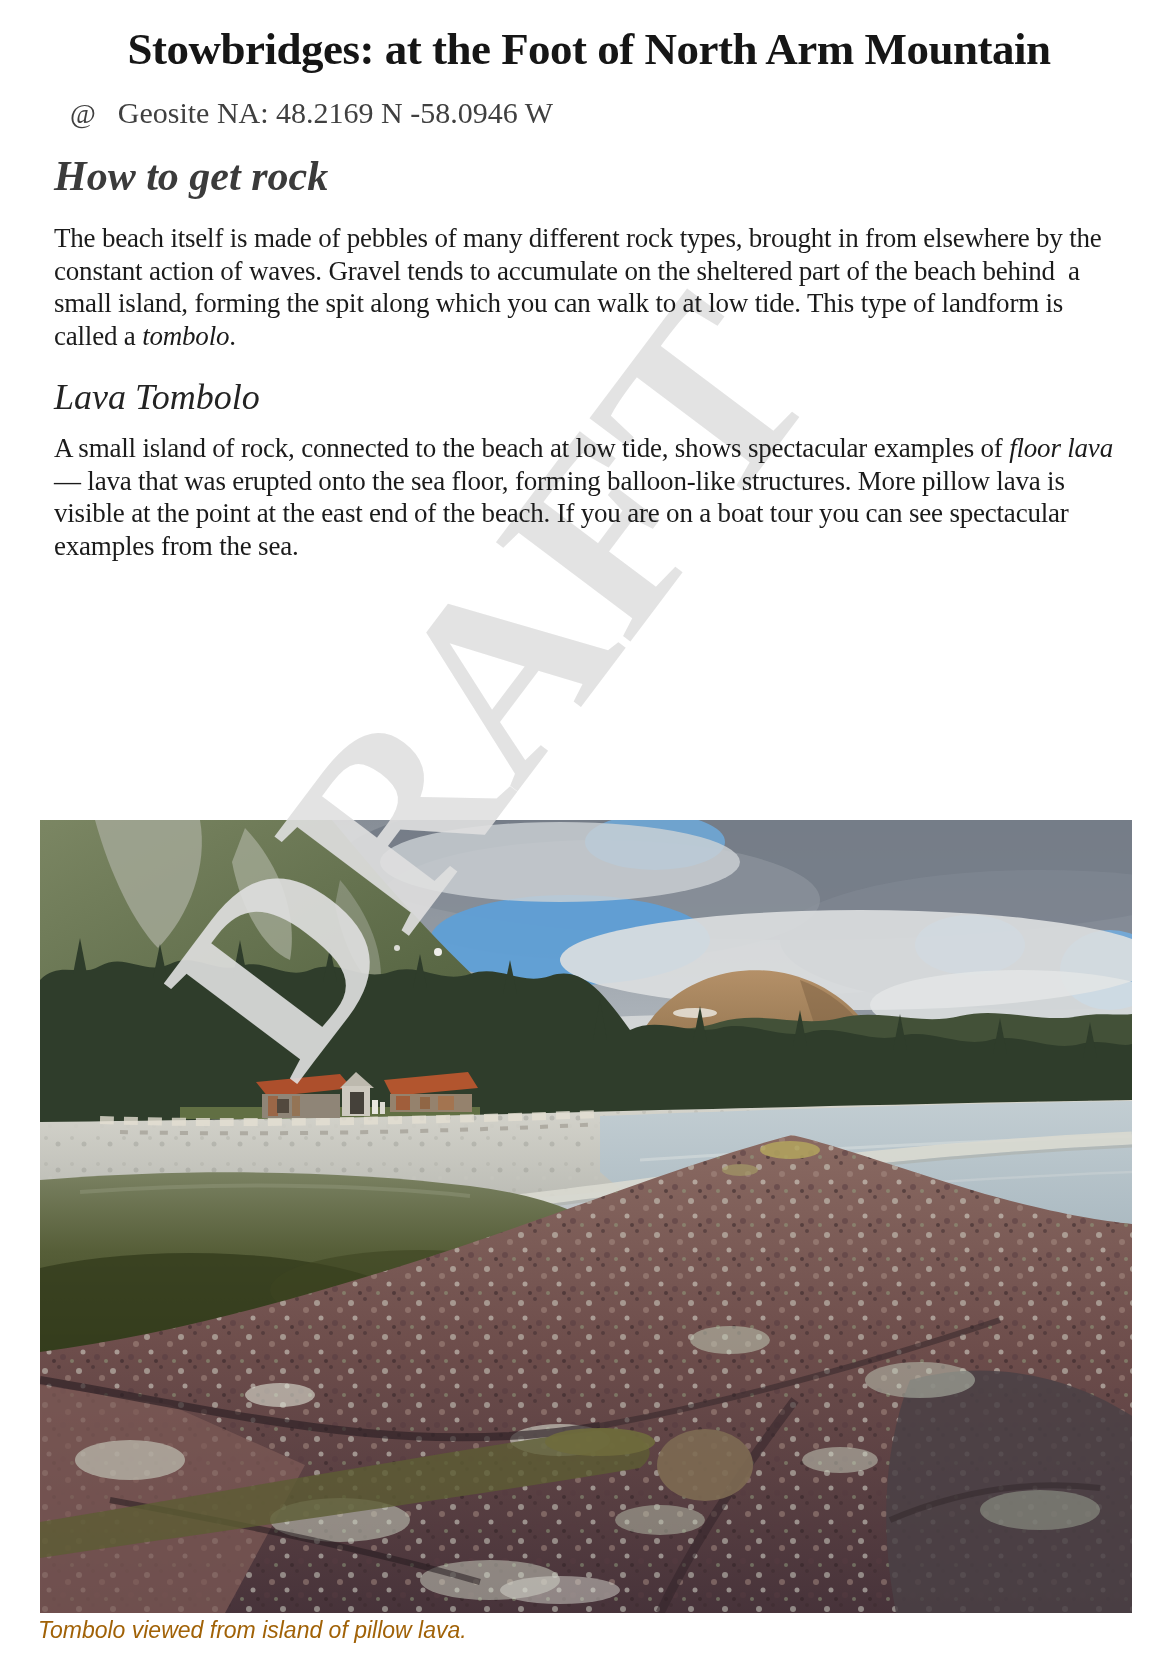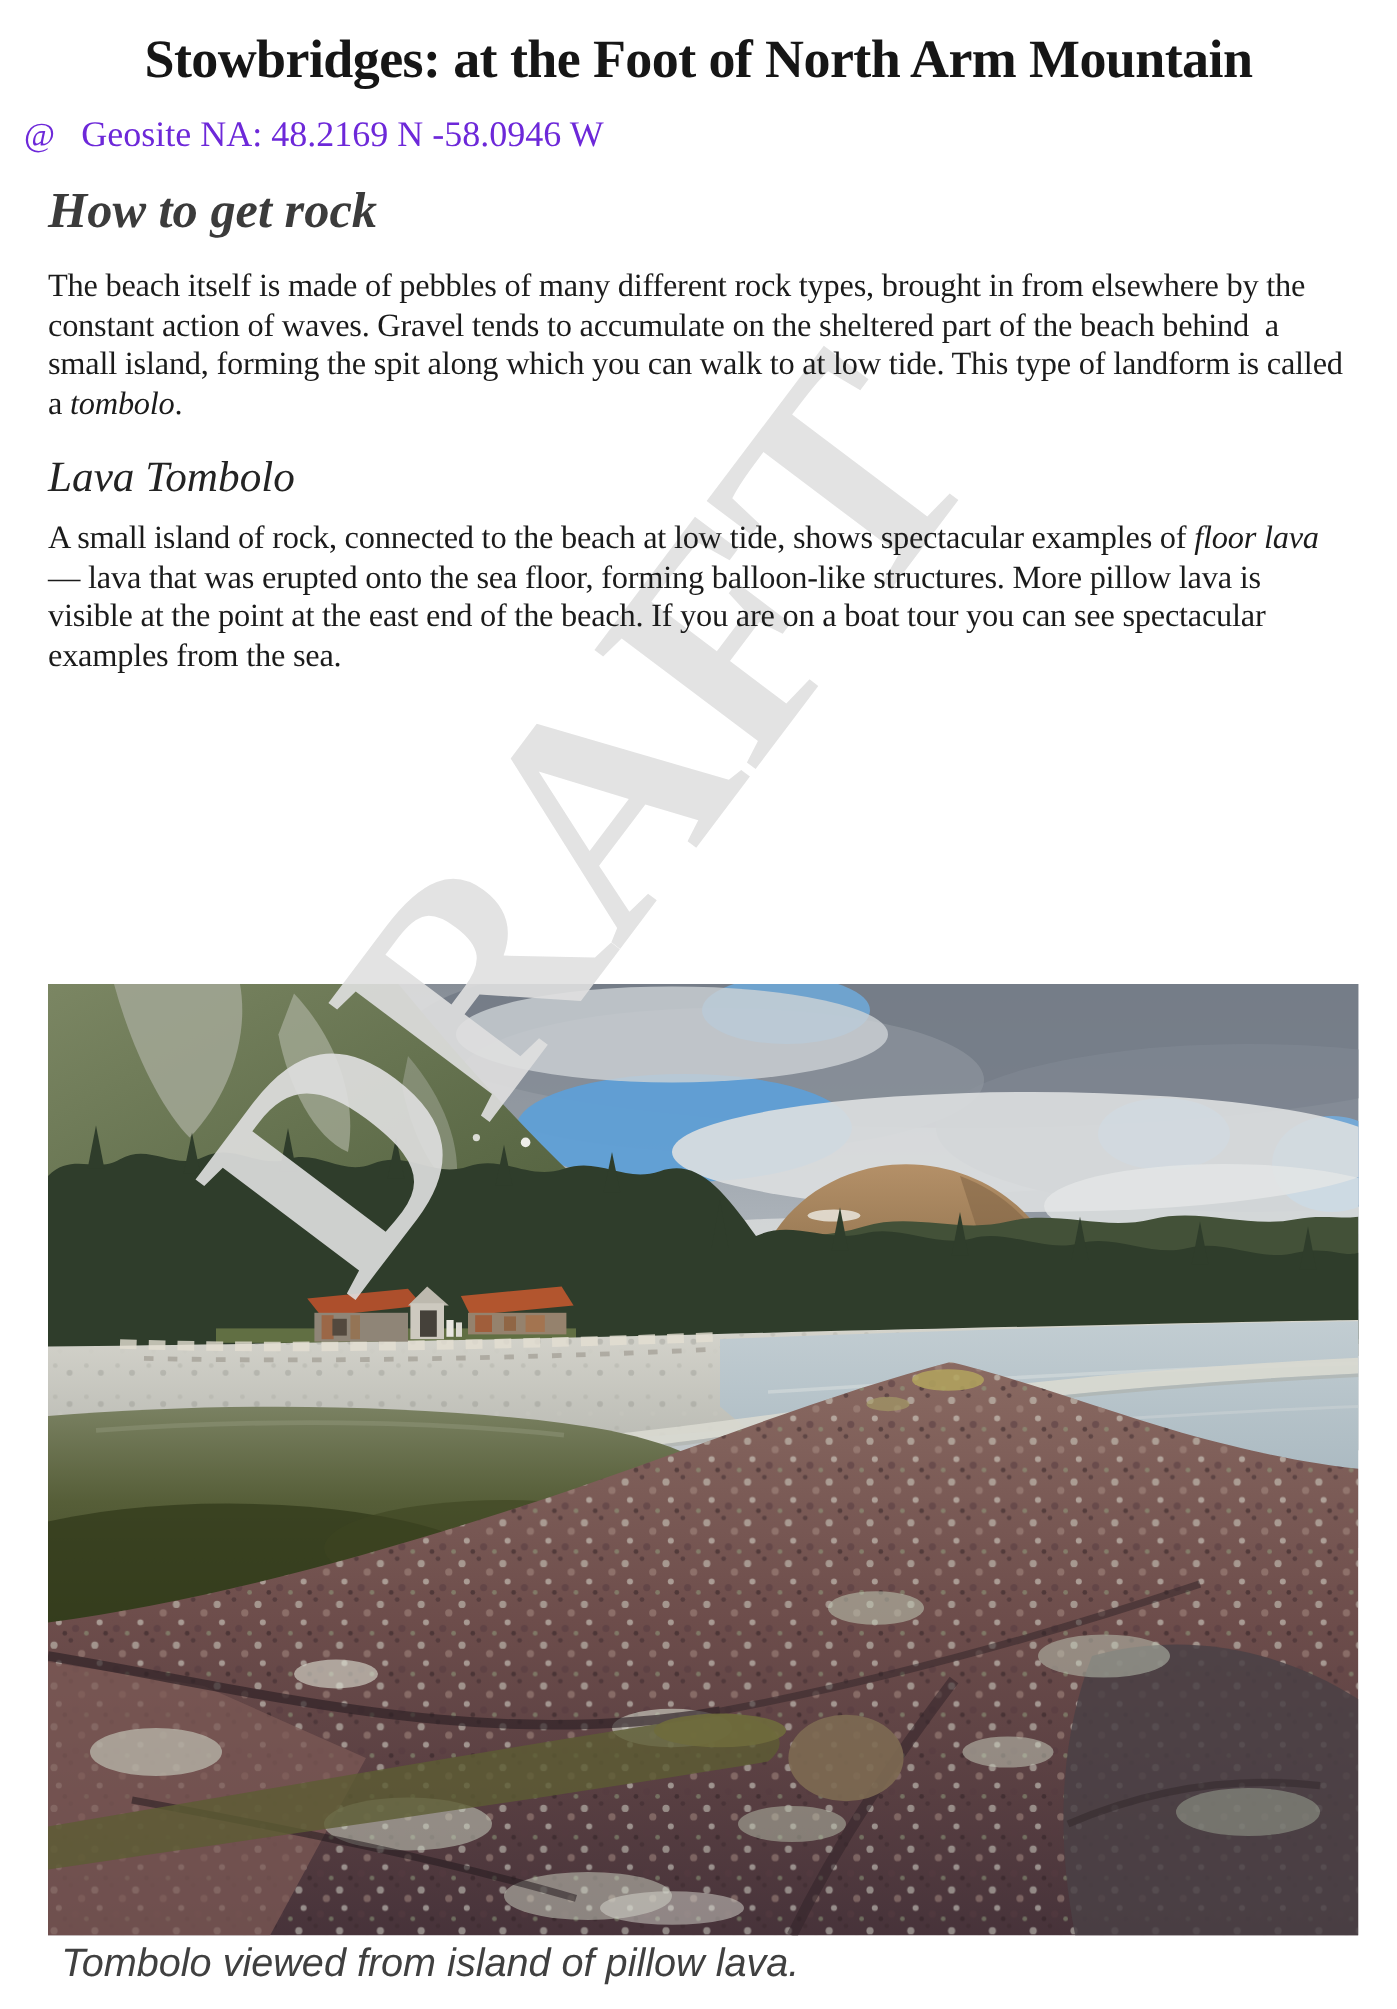--- a/index.html
+++ b/index.html
@@ -1,37 +1,37 @@
 <!DOCTYPE html>
 <html><head>
 <meta charset="utf-8">
 <style>
   html,body{margin:0;padding:0;background:#ffffff;}
   body{width:1164px;height:1674px;overflow:hidden;font-family:"Liberation Serif",serif;}
-  .page{position:relative;width:1164px;height:1234px;background:#ffffff;padding-top:22px;box-sizing:border-box;}
+  .page{position:relative;width:1164px;height:1234px;background:#ffffff;padding-top:22px;box-sizing:border-box;padding-left:14px;}
 
   .title{position:relative;z-index:3;margin:0 auto;max-width:930px;text-align:center;
          font-size:45px;line-height:55px;font-weight:bold;color:#161616;letter-spacing:-0.5px;}
-  .geosite{position:relative;z-index:3;margin:20px 20px 0;font-size:30px;line-height:32px;color:#6d28d9;}
+  .geosite{position:relative;z-index:3;margin:20px 56px 0;font-size:30px;line-height:32px;color:#404040;}
   .geosite .at{display:inline-block;margin-right:22px;font-size:28px;}
   .h-big{position:relative;z-index:3;margin:22px 40px 0;font-size:42px;line-height:49px;
          font-style:italic;font-weight:bold;color:#3b3b3b;}
   .h-big.mt30{margin-top:30px;}
   .h-small{position:relative;z-index:3;margin:10px 40px 0;font-size:36px;line-height:42px;
            font-style:italic;font-weight:normal;color:#232323;}
   .h-small.mt24{margin-top:24px;}
   .para{position:relative;z-index:3;margin:21px 40px 0;font-size:27px;line-height:32.5px;
         color:#1b1b1b;letter-spacing:-0.2px;white-space:pre-wrap;}
   .para.mt14{margin-top:14px;}
   .para .it{font-style:italic;}
 
   .photo{position:absolute;left:40px;top:820px;width:1092px;height:793px;margin:0;z-index:1;}
   .photo svg{display:block;width:100%;height:100%;}
-  .caption{position:absolute;left:51px;top:1617px;z-index:3;
-           font-family:"Liberation Sans",sans-serif;font-style:italic;font-size:33px;color:#404040;}
+  .caption{position:absolute;left:38px;top:1617px;z-index:3;
+           font-family:"Liberation Sans",sans-serif;font-style:italic;font-size:23px;color:#a16207;}
 
   .watermark{position:absolute;left:-110px;top:535px;width:1200px;height:300px;line-height:300px;
              text-align:center;font-size:255px;font-weight:bold;font-family:"Liberation Serif",serif;
              color:#e0e0e0;opacity:0.9;transform:rotate(-53deg);z-index:2;pointer-events:none;
              user-select:none;}
 </style>
 </head>
 <body>
 
 <div class="page">

